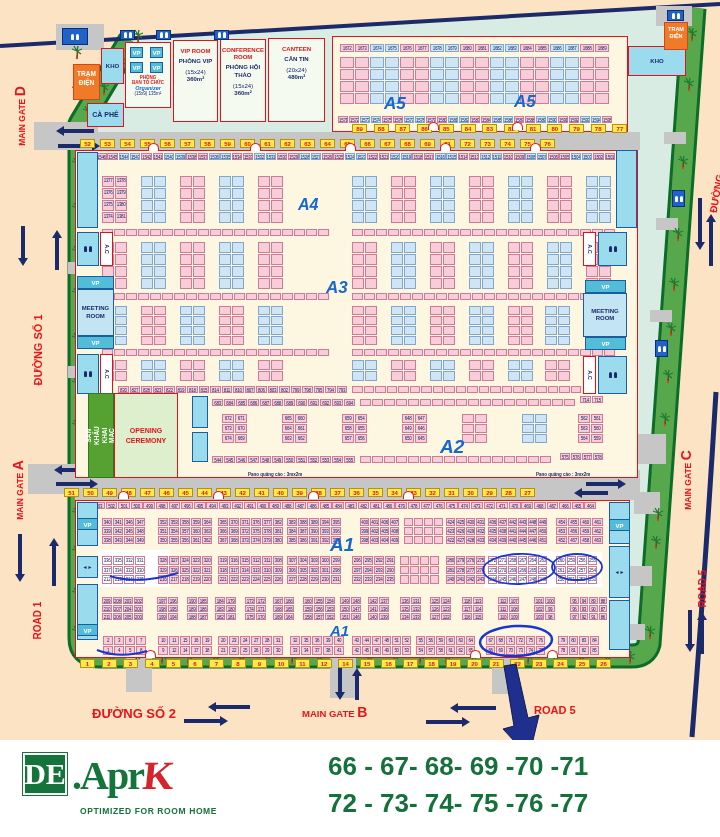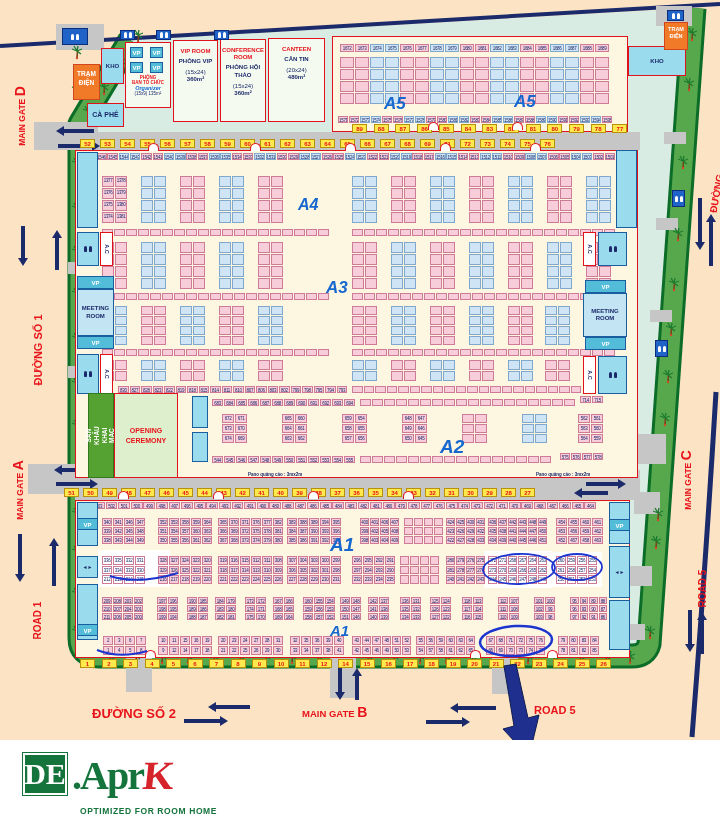--- a/index.html
+++ b/index.html
@@ -1859,13 +1859,17 @@
     <path d="M110,576 Q138,585 178,573" fill="none" stroke="#1d35cf" stroke-width="2"></path>
     <path d="M97,650 Q120,659 147,651" fill="none" stroke="#1d35cf" stroke-width="2"></path>
     <path d="M504,666 L516,664 L528,718 L539,715 L529,757 L503,729 L514,726 Z" fill="#1e2f8e" stroke="#0e1c52" stroke-width="1"></path>
   </svg>
 </div>
 
 <div id="banner">
   <div class="logo-de"><span>DE</span></div>
   <div class="logo-mark"><span>.Apr</span><span class="logo-k">K</span></div>
   <div class="tagline">OPTIMIZED FOR ROOM HOME</div>
+  <div class="nums">
+    <div>66 - 67- 68- 69 -70 -71</div>
+    <div>72 - 73- 74- 75 -76 -77</div>
+  </div>
 </div>
 
 </body></html>

